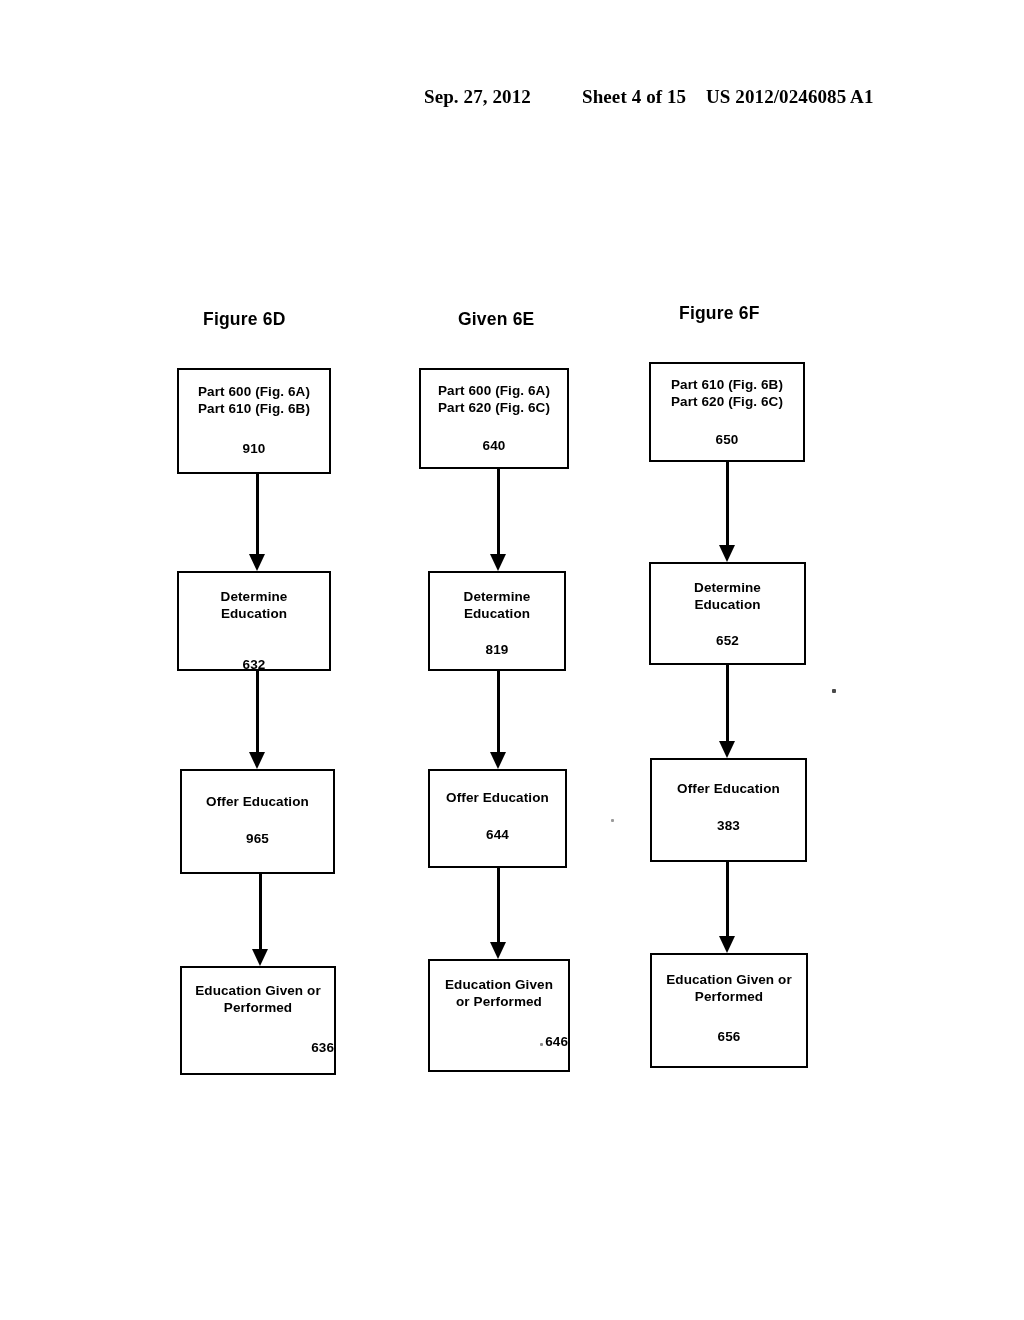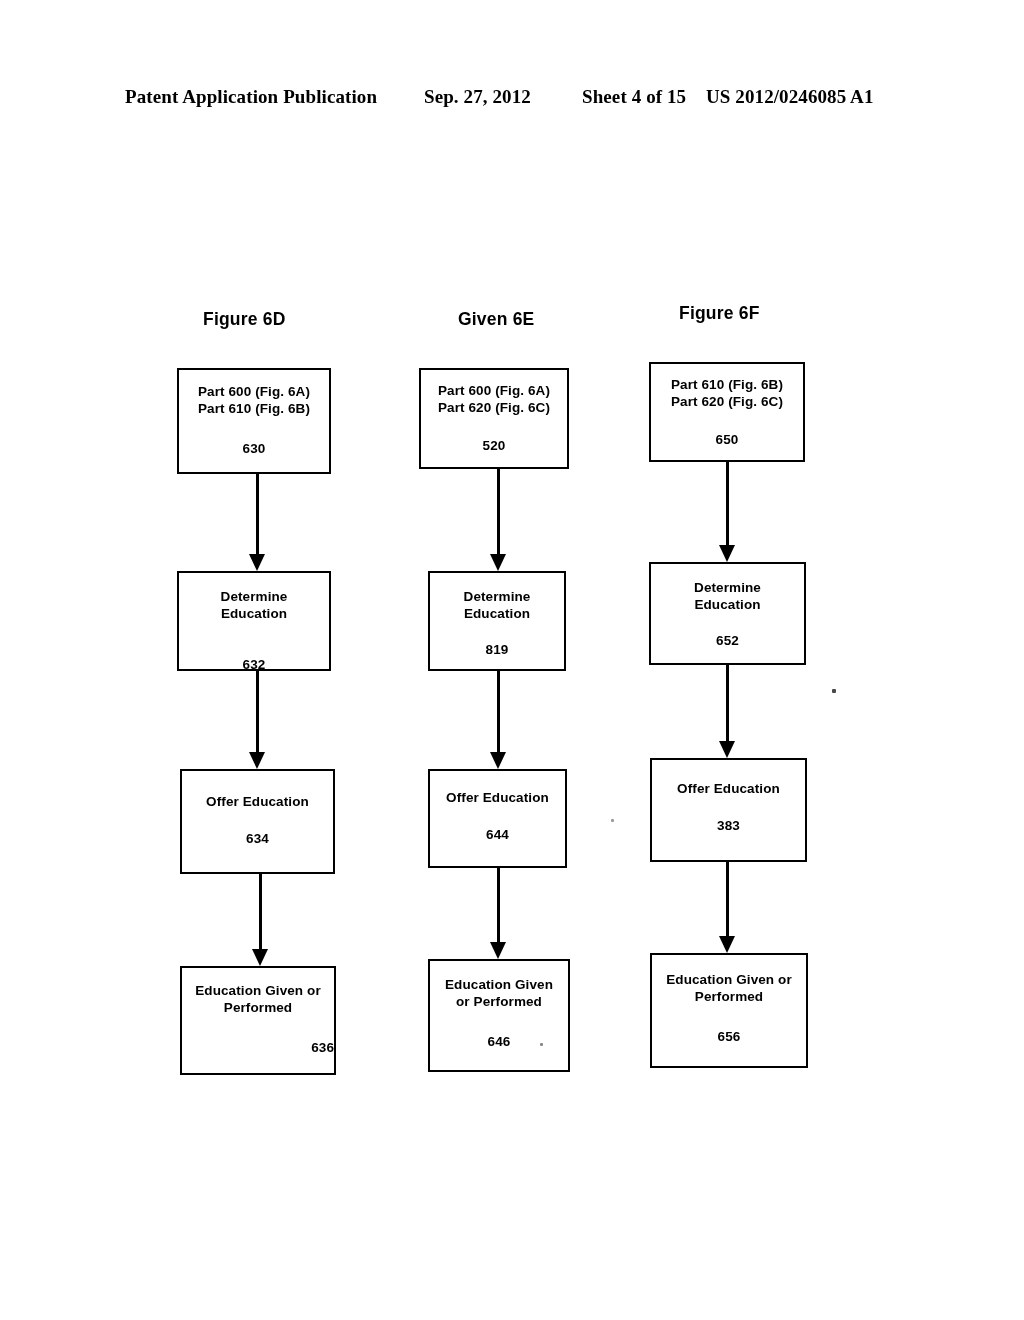--- a/index.html
+++ b/index.html
@@ -95,72 +95,71 @@
   .speckle {
     position: absolute;
     background: #4a4a4a;
     border-radius: 1px;
   }
 </style>
 </head>
 <body>
 
 <div class="pub-header">
-  <span class="hdr-title">Patent Application Publication</span>
   <span class="hdr-date">Sep. 27, 2012</span>
   <span class="hdr-sheet">Sheet 4 of 15</span>
   <span class="hdr-patno">US 2012/0246085 A1</span>
 </div>
 
 <div class="fig-title" style="left:203px; top:309px;">Figure 6D</div>
 
 <div class="flow-box" style="left:177px; top:368px; width:154px; height:106px; padding-top:13px;">
   <div class="bx-text">Part 600 (Fig. 6A)
 Part 610 (Fig. 6B)</div>
-  <div class="bx-ref" style="margin-top:22px;">630</div>
+  <div class="bx-ref" style="margin-top:22px;">910</div>
 </div>
 
 <div class="arrow" style="left:249px; top:474px; height:97px;">
   <div class="shaft" style="height:80px;"></div>
   <div class="head"></div>
 </div>
 
 <div class="flow-box" style="left:177px; top:571px; width:154px; height:100px; padding-top:15px;">
   <div class="bx-text">Determine
 Education</div>
   <div class="bx-ref" style="margin-top:33px;">632</div>
 </div>
 
 <div class="arrow" style="left:249px; top:671px; height:98px;">
   <div class="shaft" style="height:81px;"></div>
   <div class="head"></div>
 </div>
 
 <div class="flow-box" style="left:180px; top:769px; width:155px; height:105px; padding-top:22px;">
   <div class="bx-text">Offer Education</div>
-  <div class="bx-ref" style="margin-top:20px;">634</div>
+  <div class="bx-ref" style="margin-top:20px;">965</div>
 </div>
 
 <div class="arrow" style="left:252px; top:874px; height:92px;">
   <div class="shaft" style="height:75px;"></div>
   <div class="head"></div>
 </div>
 
 <div class="flow-box" style="left:180px; top:966px; width:156px; height:109px; padding-top:14px;">
   <div class="bx-text">Education Given or
 Performed</div>
   <div class="bx-ref" style="margin-top:22px;text-align:right;">636</div>
 </div>
 
 <div class="fig-title" style="left:458px; top:309px;">Given 6E</div>
 
 <div class="flow-box" style="left:419px; top:368px; width:150px; height:101px; padding-top:12px;">
   <div class="bx-text">Part 600 (Fig. 6A)
 Part 620 (Fig. 6C)</div>
-  <div class="bx-ref" style="margin-top:20px;">520</div>
+  <div class="bx-ref" style="margin-top:20px;">640</div>
 </div>
 
 <div class="arrow" style="left:490px; top:469px; height:102px;">
   <div class="shaft" style="height:85px;"></div>
   <div class="head"></div>
 </div>
 
 <div class="flow-box" style="left:428px; top:571px; width:138px; height:100px; padding-top:15px;">
   <div class="bx-text">Determine
 Education</div>
@@ -178,21 +177,21 @@
 </div>
 
 <div class="arrow" style="left:490px; top:868px; height:91px;">
   <div class="shaft" style="height:74px;"></div>
   <div class="head"></div>
 </div>
 
 <div class="flow-box" style="left:428px; top:959px; width:142px; height:113px; padding-top:15px;">
   <div class="bx-text">Education Given
 or Performed</div>
-  <div class="bx-ref" style="margin-top:22px;">646</div>
+  <div class="bx-ref" style="margin-top:22px;text-align:right;">646</div>
 </div>
 
 <div class="fig-title" style="left:679px; top:303px;">Figure 6F</div>
 
 <div class="flow-box" style="left:649px; top:362px; width:156px; height:100px; padding-top:12px;">
   <div class="bx-text">Part 610 (Fig. 6B)
 Part 620 (Fig. 6C)</div>
   <div class="bx-ref" style="margin-top:20px;">650</div>
 </div>
 

